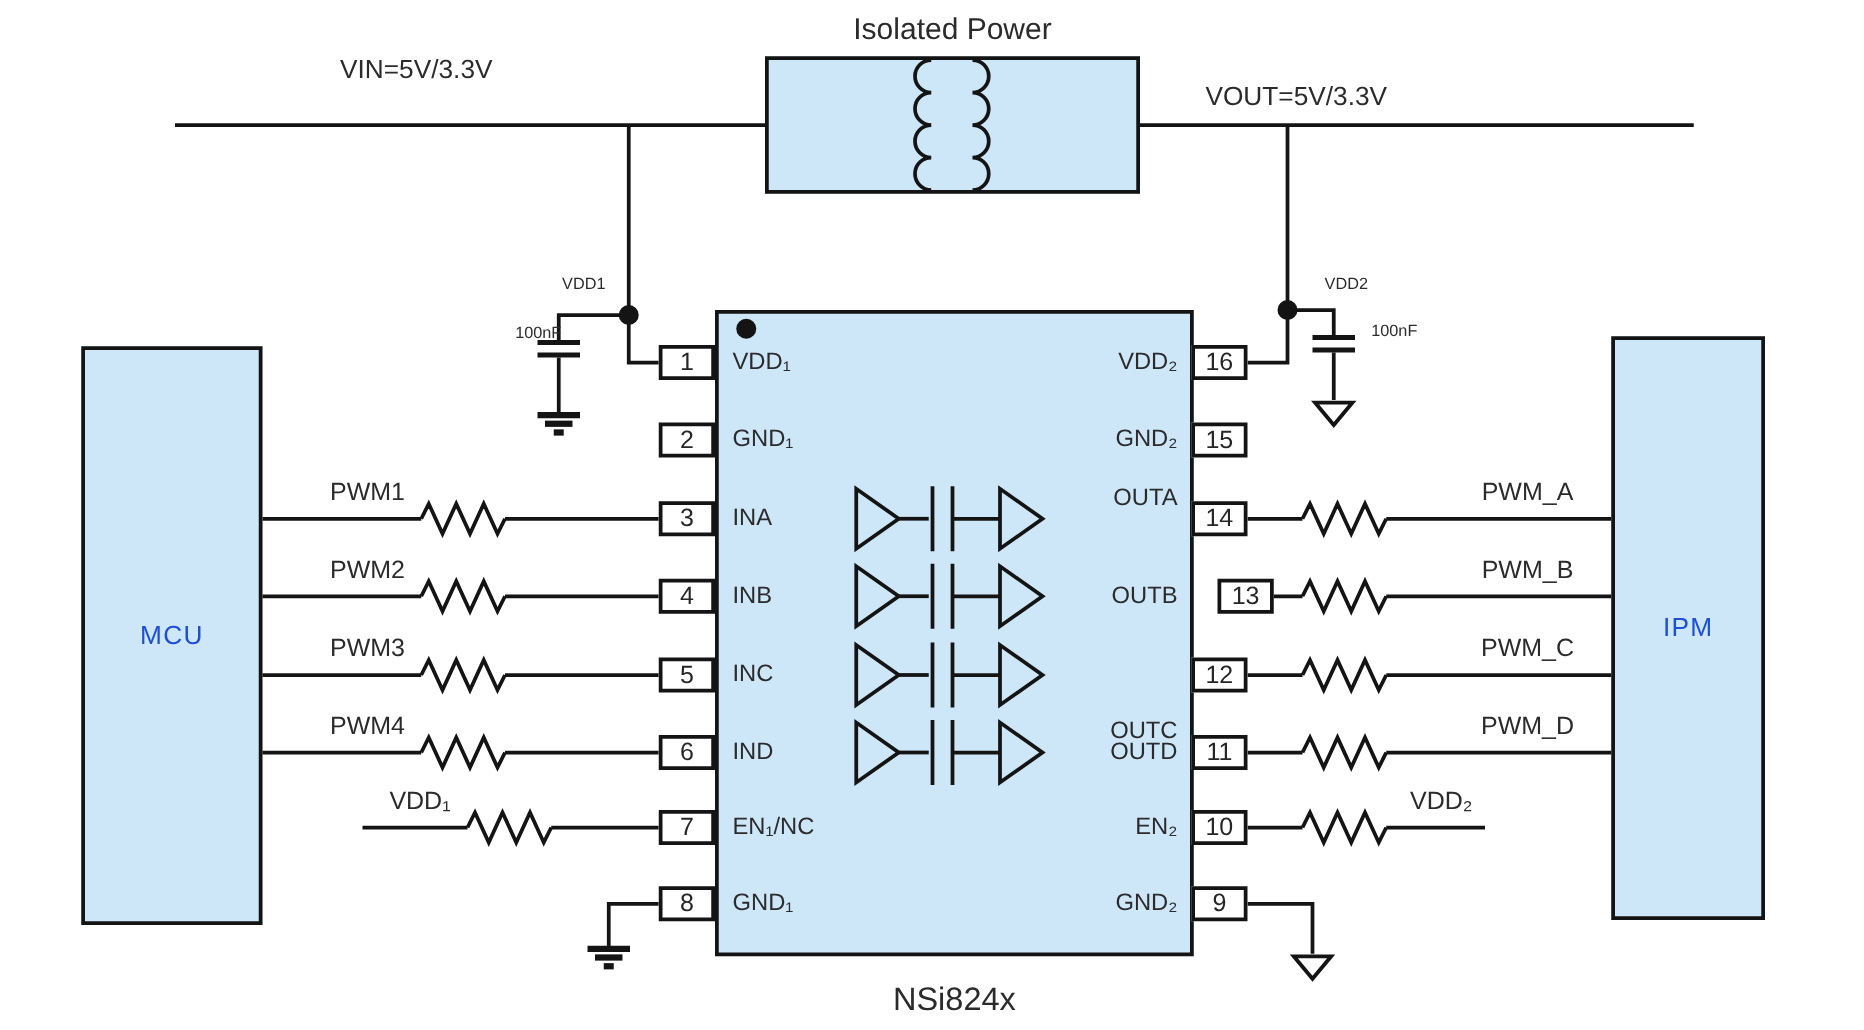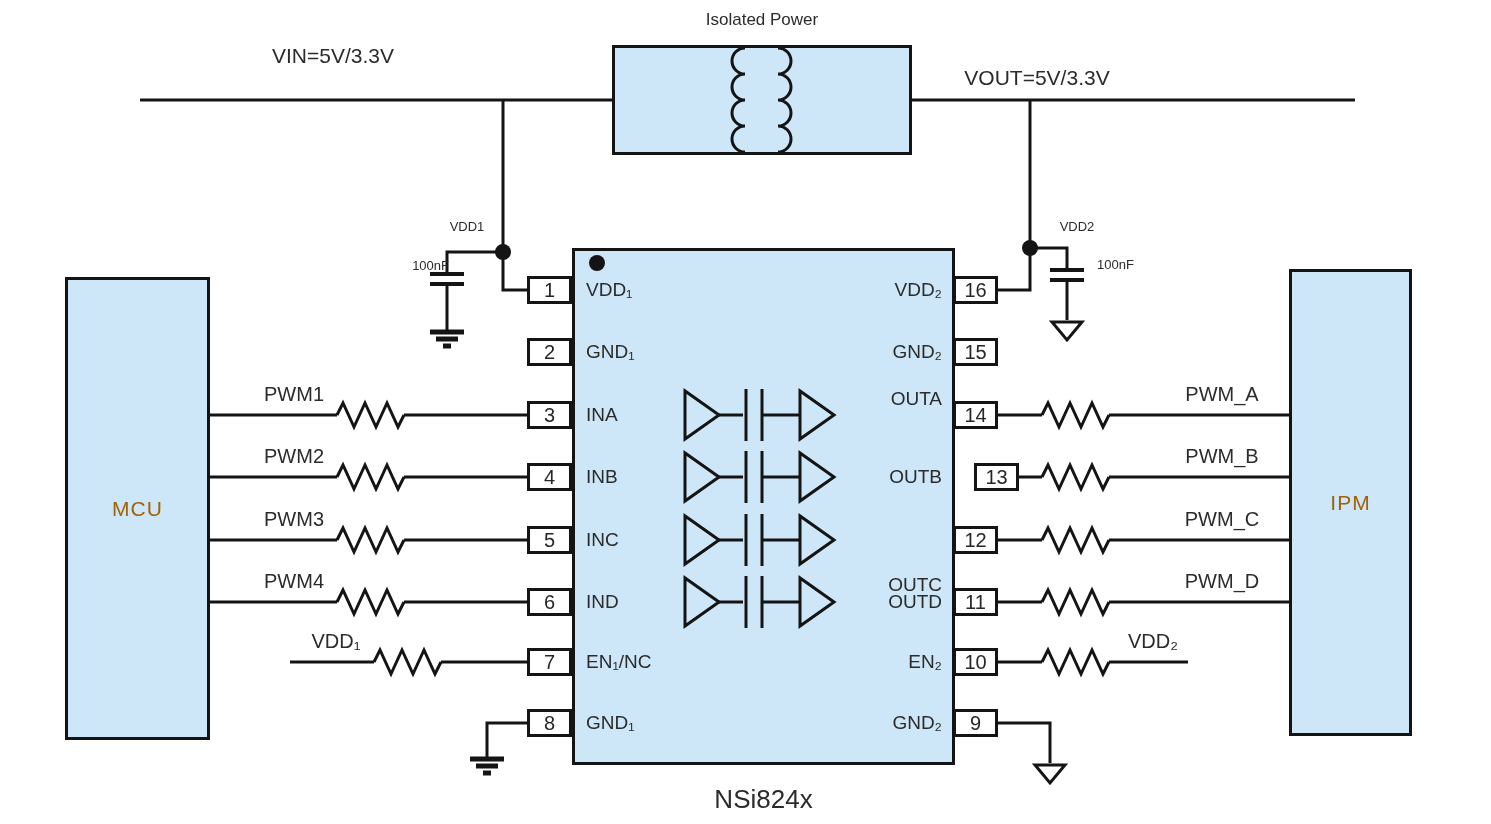--- a/index.html
+++ b/index.html
@@ -5,31 +5,31 @@
   html,body{margin:0;padding:0;background:#ffffff;}
   #canvas{
     position:relative;width:1491px;height:824px;background:#ffffff;overflow:hidden;
     font-family:"Liberation Sans","DejaVu Sans",sans-serif;color:#262626;
   }
   #wires{position:absolute;left:0;top:0;z-index:3;}
   .block{
     position:absolute;background:#cde7f8;border:3px solid #141414;box-sizing:border-box;
     display:flex;align-items:center;justify-content:center;z-index:1;
   }
-  .block-label{font-size:21px;letter-spacing:1px;color:#a16207;}
+  .block-label{font-size:21px;letter-spacing:1px;color:#1d4ed8;}
   .pinbox{
     position:absolute;width:45px;height:28px;box-sizing:border-box;background:#ffffff;
     border:3px solid #141414;text-align:center;line-height:23px;font-size:20px;z-index:4;
   }
   .lbl{position:absolute;font-size:13px;white-space:nowrap;z-index:5;color:#2b2b2b;}
   .lbl.center{text-align:center;}
   .pin-label{position:absolute;font-size:19px;height:26px;line-height:26px;z-index:5;color:#2b2b2b;}
   .pin-label.right{text-align:right;}
   .ext-label{position:absolute;width:130px;text-align:center;font-size:20px;z-index:5;color:#2b2b2b;}
-  .title{position:absolute;left:587px;top:10px;width:350px;text-align:center;font-size:17px;color:#2b2b2b;z-index:5;}
+  .title{position:absolute;left:587px;top:10px;width:350px;text-align:center;font-size:24px;color:#2b2b2b;z-index:5;}
   .chipname{position:absolute;left:572px;top:784px;width:383px;text-align:center;font-size:26px;z-index:5;color:#2b2b2b;}
 </style>
 </head>
 <body>
 
 <div id="canvas">
 
   <div class="block" style="left:612px;top:45px;width:300px;height:110px;"></div>
   <div class="block" style="left:65px;top:277px;width:145px;height:463px;">
     <span class="block-label">MCU</span>

